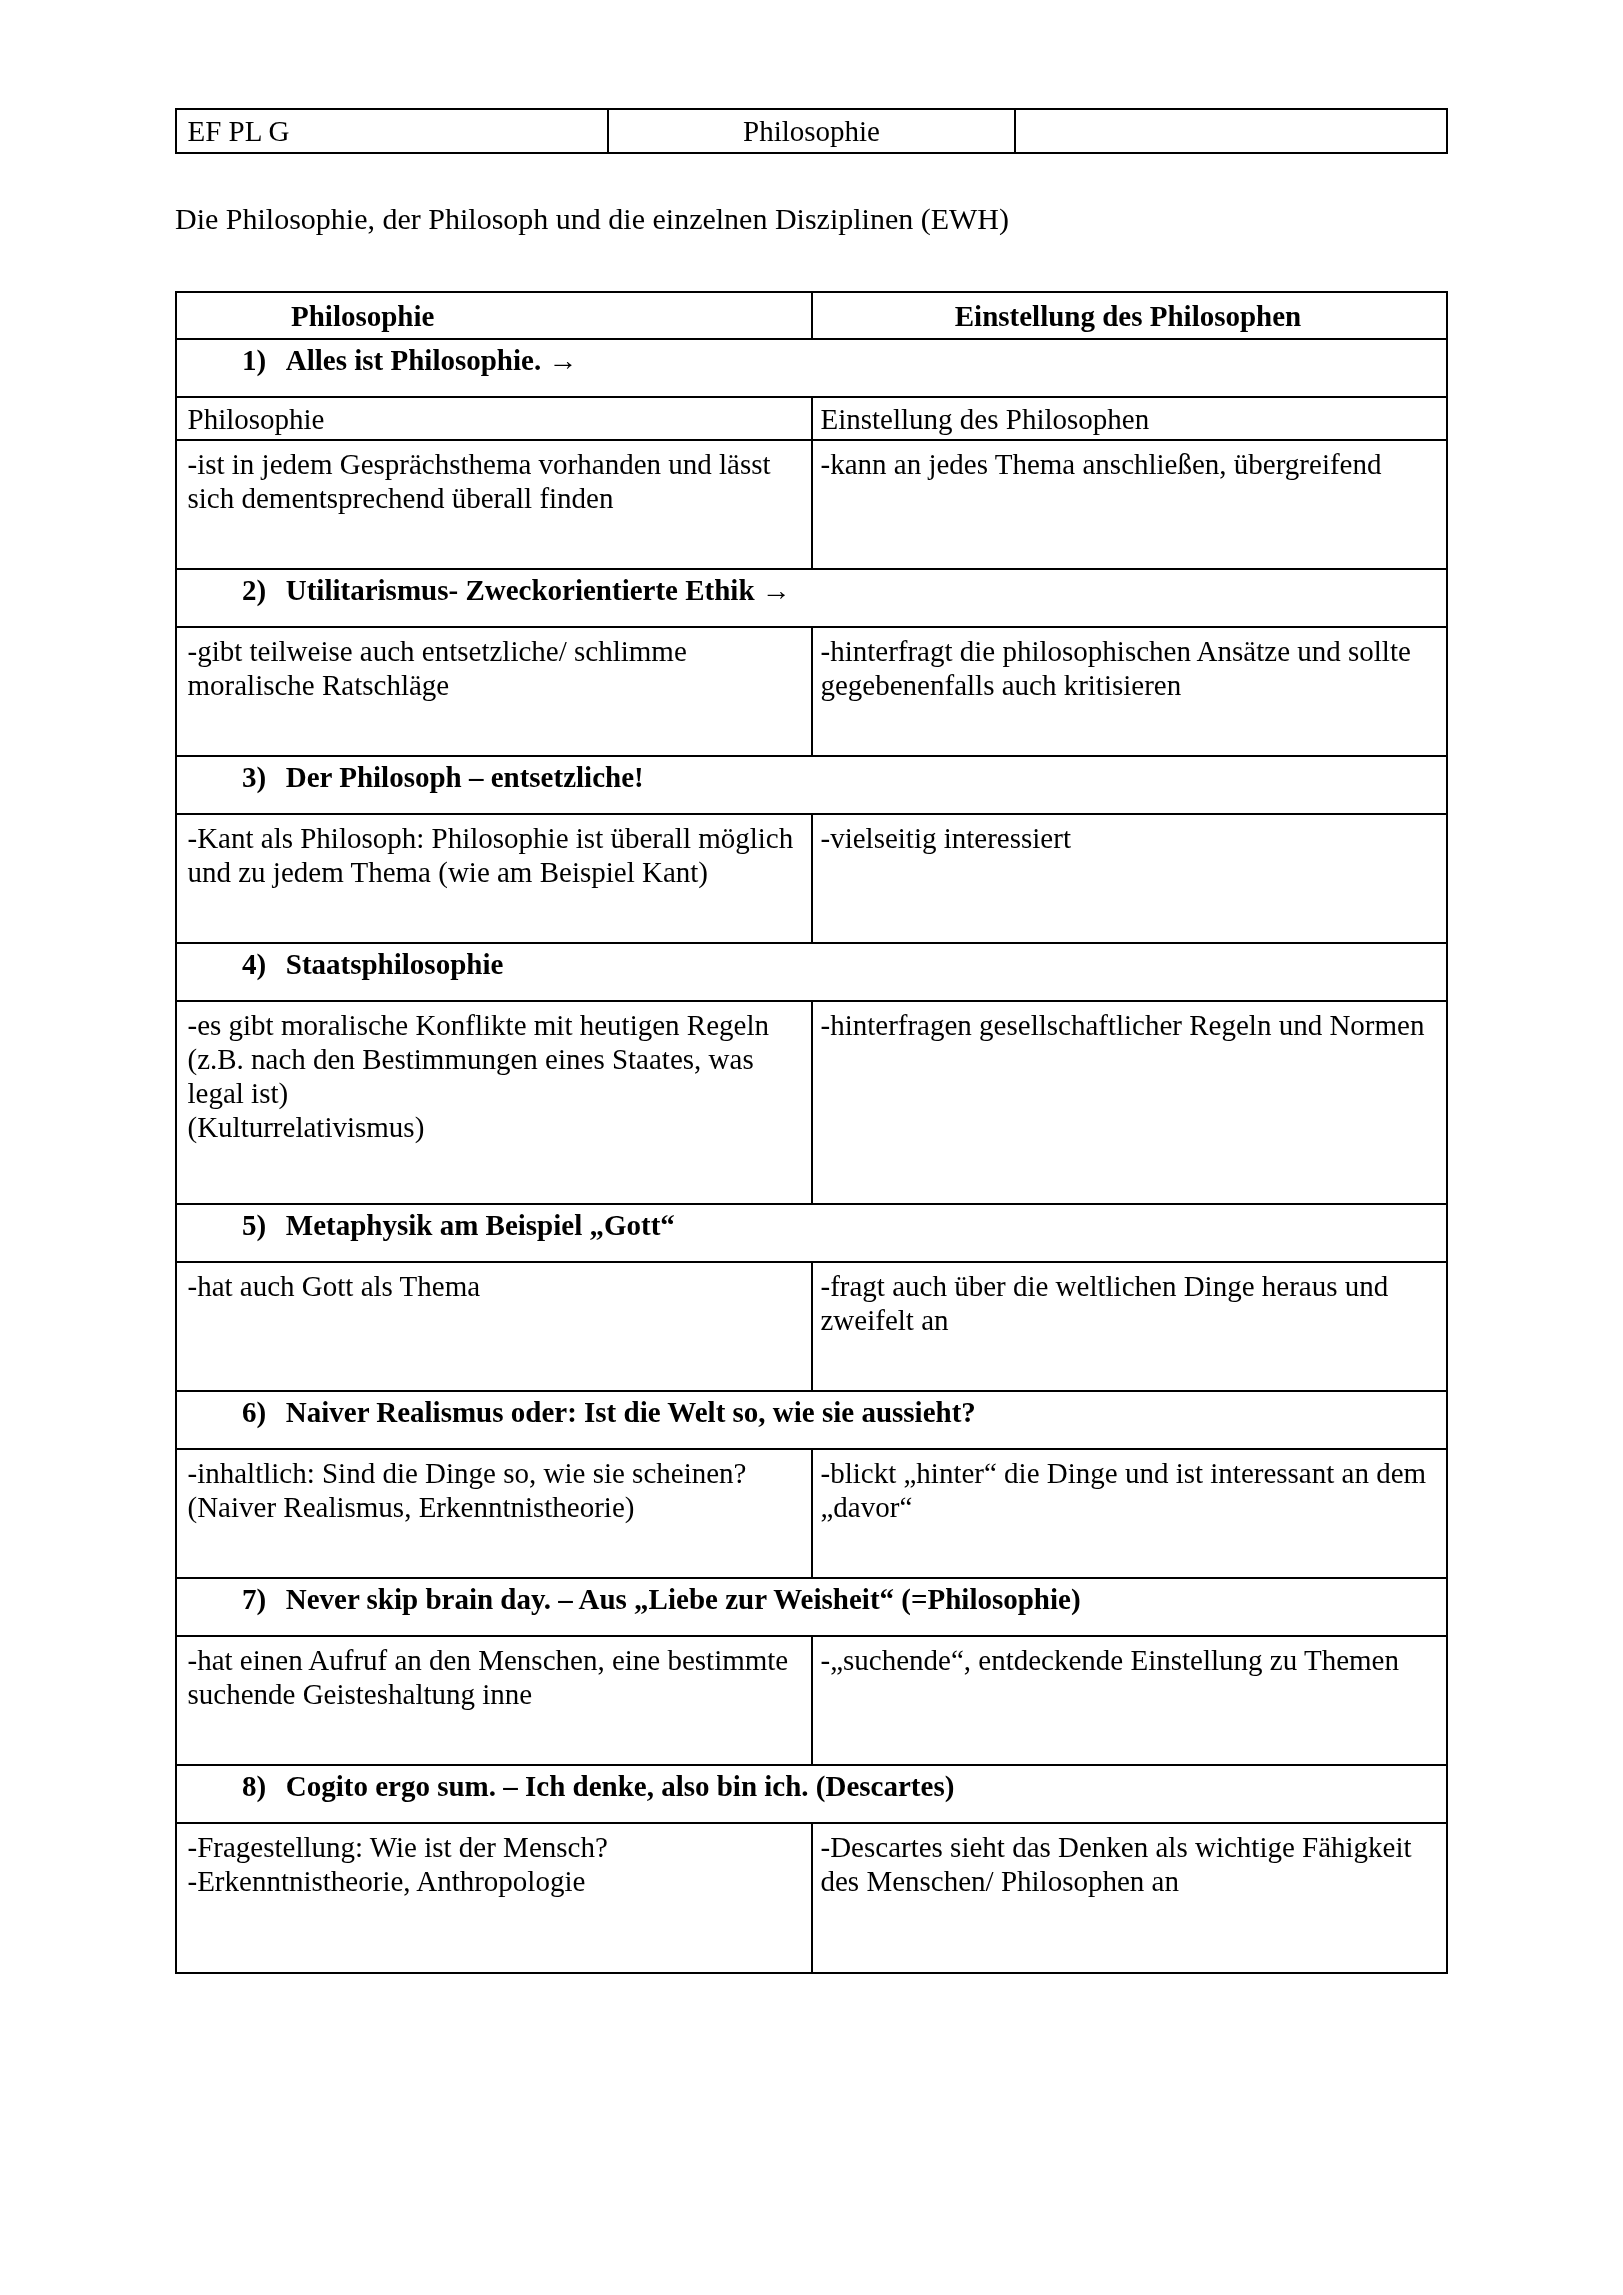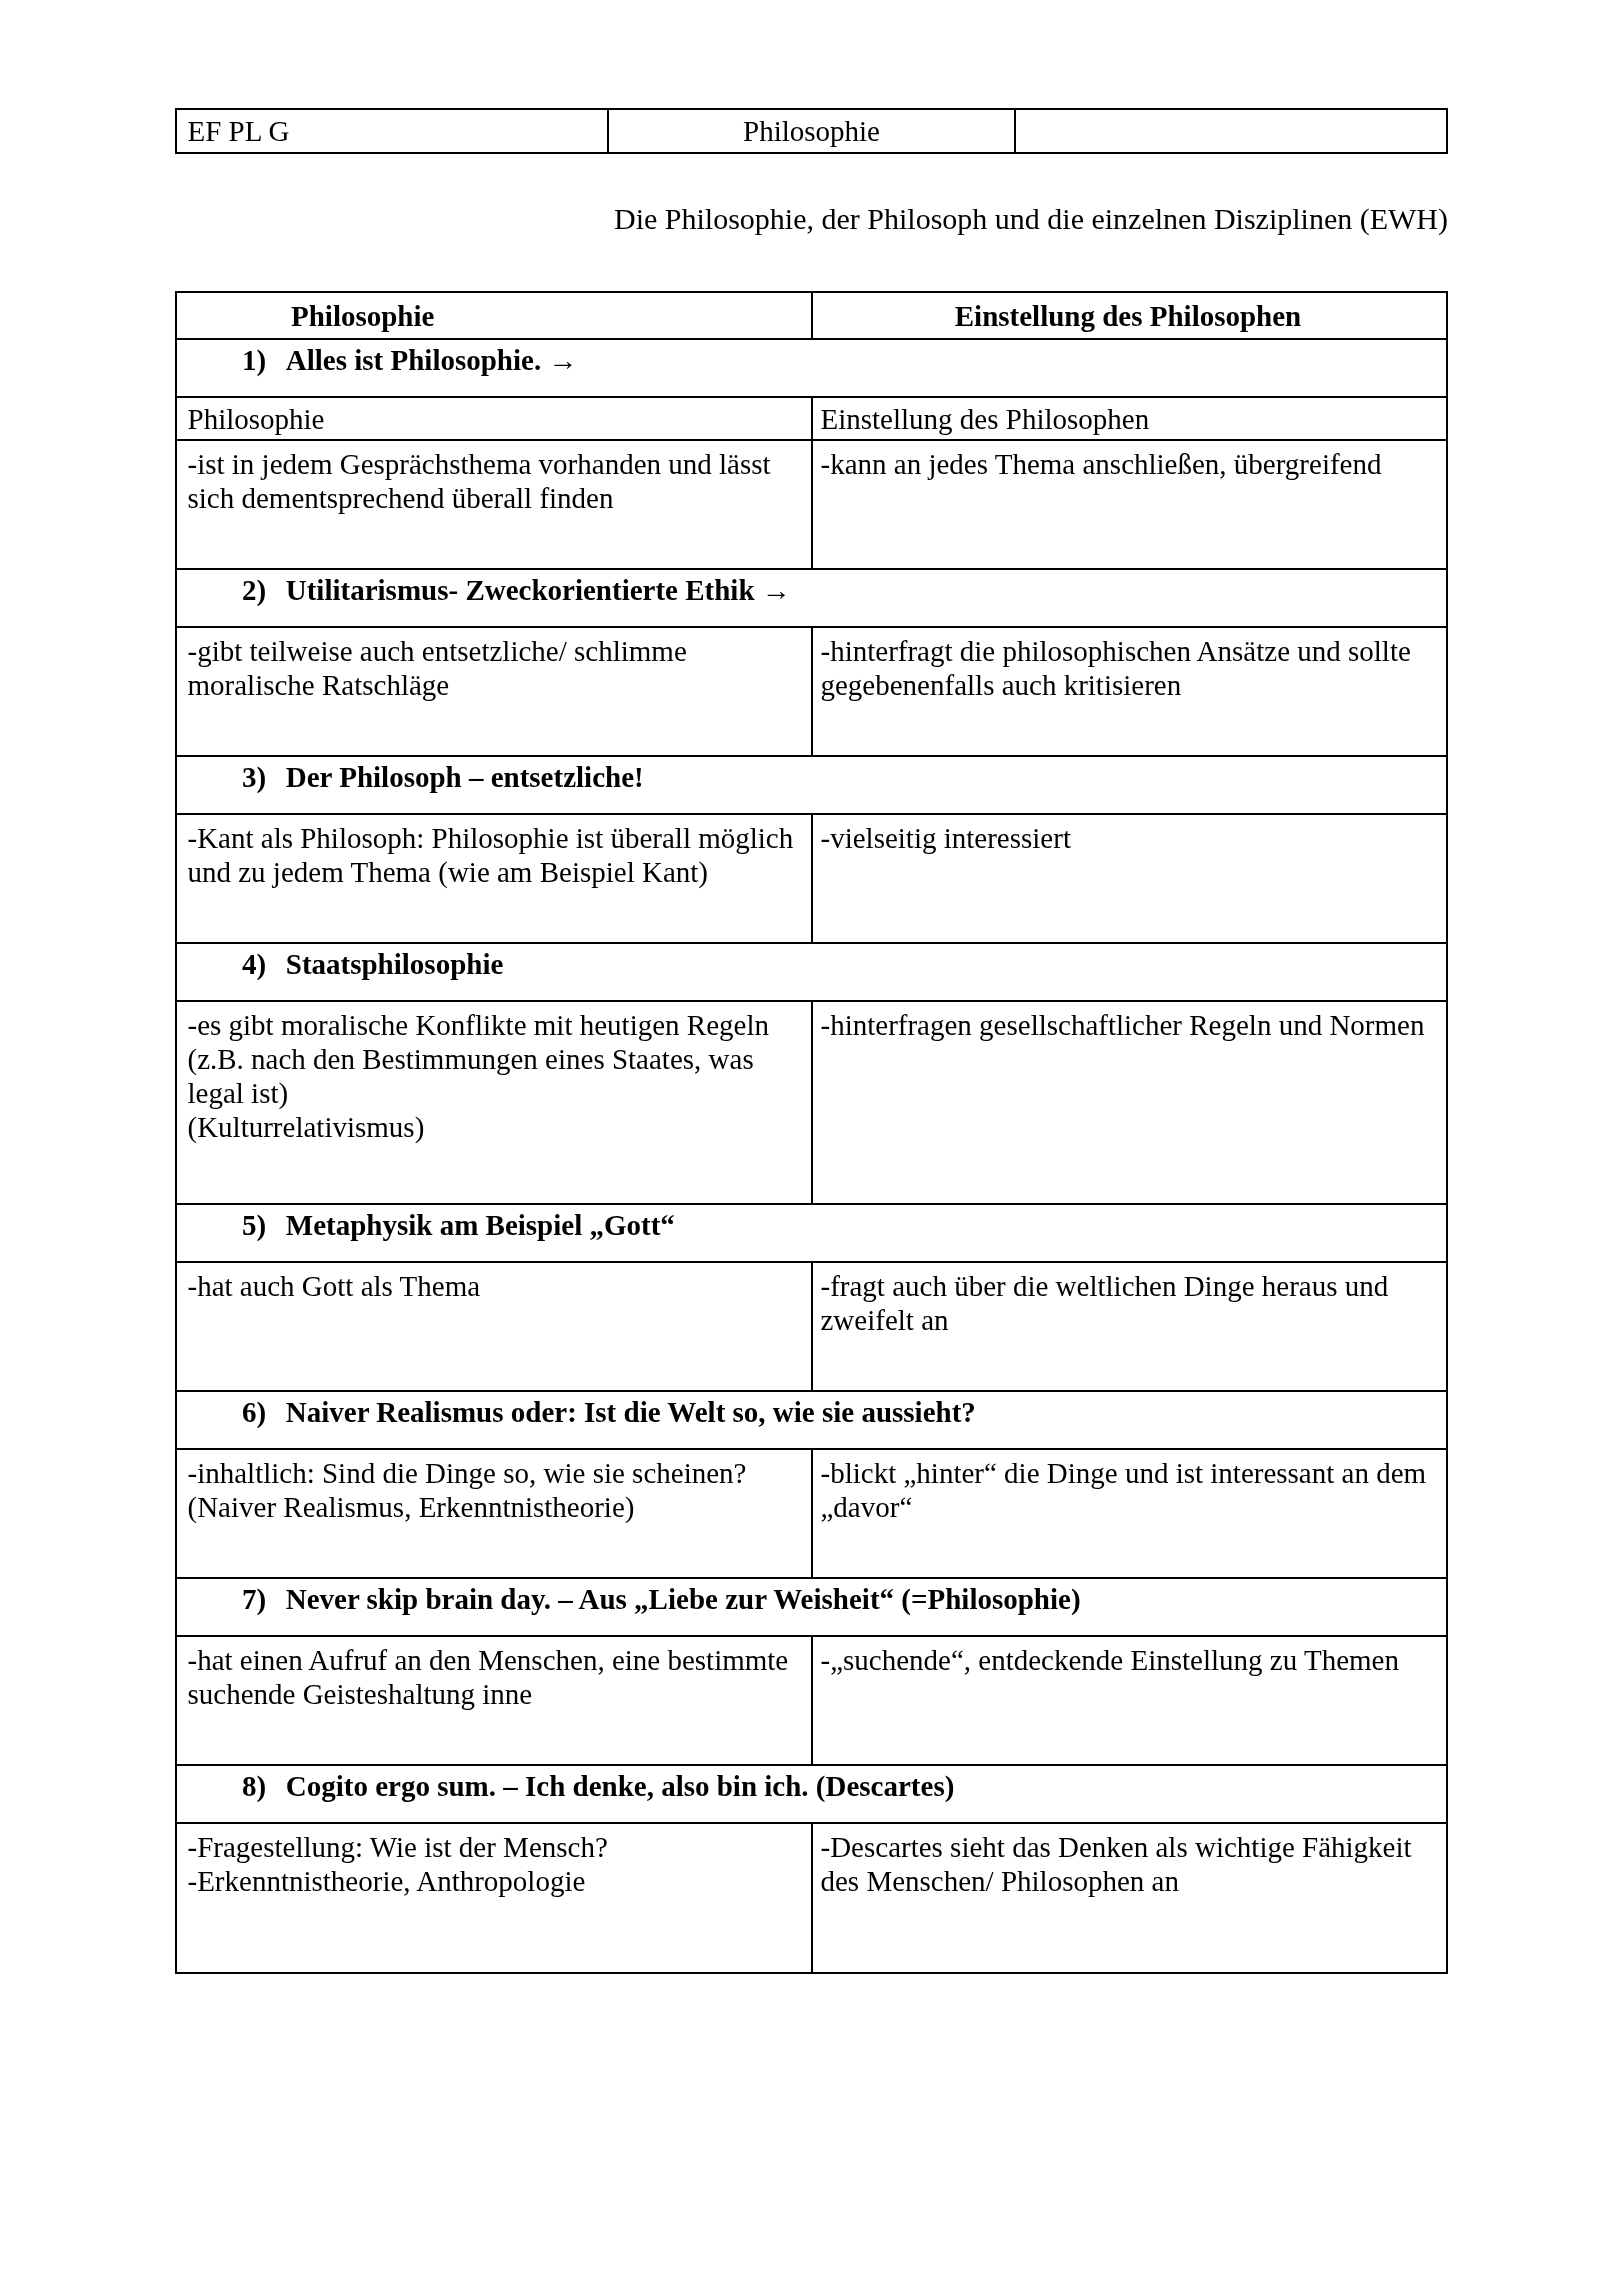--- a/index.html
+++ b/index.html
@@ -17,21 +17,21 @@
   table { border-collapse: collapse; width: 100%; table-layout: fixed; }
   td { border: 2px solid #000; box-sizing: border-box; }
 
   
   .header-table td { height: 44px; padding: 1.3px 10.5px; vertical-align: middle; }
   .header-table .h-col1 { width: 34%; text-align: left; }
   .header-table .h-col2 { width: 32%; text-align: center; }
   .header-table .h-col3 { width: 34%; }
 
   .doc-title {
-    text-align: right;
+    text-align: left;
     font-size: 30px;
     margin: 47px 0 55px 0;
     font-weight: normal;
   }
 
   
   .main-table td { vertical-align: top; }
   .main-table .col-left  { width: 50%; }
   .main-table .col-right { width: 50%; padding-left: 8px; }
 

